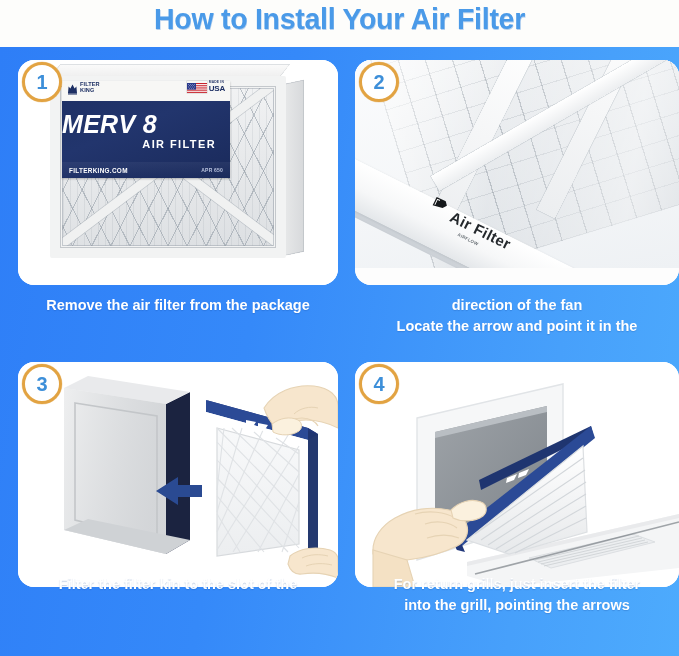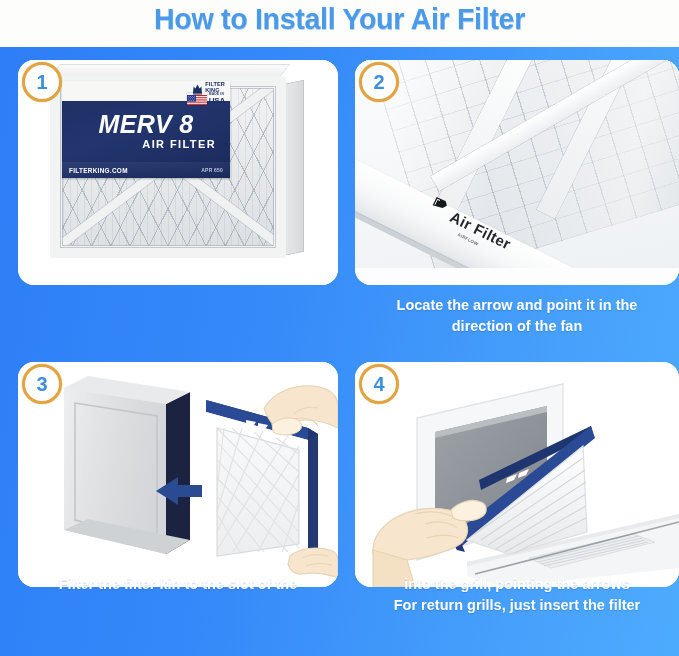--- a/index.html
+++ b/index.html
@@ -211,24 +211,23 @@
     background: linear-gradient(158deg, #1d2f63 0%, #22356d 45%, #1a2a5b 100%);
     box-shadow: 0 1px 2px rgba(0,0,0,0.25);
     z-index: 8;
   }
   .lbl-top {
     position: absolute;
     left: 0; top: 0;
     width: 168px; height: 20px;
     background: #f7f7f5;
     display: flex;
-    align-items: flex-end;
+    align-items: flex-start;
     padding: 0 5px;
     box-sizing: border-box;
-    flex-direction: column;
   }
   .lbl-brand {
     display: flex;
     align-items: center;
     gap: 2px;
   }
   .lbl-brand-glyph {
     width: 11px; height: 12px;
     position: relative;
   }
@@ -266,21 +265,20 @@
   .lbl-usatxt {
     font-size: 8px;
     font-weight: bold;
     color: #1d2f63;
     letter-spacing: -0.2px;
   }
   .lbl-merv {
     position: absolute;
     left: 0; top: 30px;
     width: 168px;
-    text-align: center;
     font-size: 25px;
     font-weight: bold;
     color: #ffffff;
     letter-spacing: 0.3px;
     font-style: italic;
     line-height: 26px;
   }
   .lbl-airfilter {
     position: absolute;
     left: 0; top: 57px;
@@ -511,20 +509,23 @@
                   <span class="lbl-apr">APR 650</span>
                 </div>
               </div>
             </div>
           </div>
         </div>
         <div class="badge">
           <div class="badge-num">1</div>
         </div>
       </div>
+      <div class="caption cap-1">
+        <span>Remove the air filter from the package</span>
+      </div>
 
       <div class="cell cell-2">
         <div class="card card-bleed-right">
           <div class="p2-stage">
             <div class="p2-photo">
               <div class="p2-media"></div>
               <div class="p2-media-sheen"></div>
 
               <div class="p2-strut" style="left:118px;top:-30px;width:22px;height:210px;transform:rotate(26.5deg);"></div>
               <div class="p2-strut" style="left:232px;top:-60px;width:20px;height:230px;transform:rotate(26.5deg);"></div>
@@ -542,22 +543,22 @@
               <div class="p2-airfilter">Air Filter</div>
               <div class="p2-airfilter-sub">AIRFLOW</div>
             </div>
           </div>
         </div>
         <div class="badge">
           <div class="badge-num">2</div>
         </div>
       </div>
       <div class="caption cap-2">
+        <div>direction of the fan</div>
         <div>Locate the arrow and point it in the</div>
-        <div>direction of the fan</div>
       </div>
 
       <div class="cell cell-3">
         <div class="card">
           <div class="p3-stage">
             <svg width="320" height="225" viewBox="0 0 320 225">
 
               <g>
 
                 <polygon points="148,42 172,30 172,178 148,192" fill="#1b2340"></polygon>
@@ -722,19 +723,19 @@
                 <path d="M96,148 C104,140 116,136 126,140 C132,142 133,150 128,154 C120,160 106,160 98,156 Z" fill="#fbf1de" stroke="#e6d3b4" stroke-width="1.1"></path>
               </g>
             </svg>
           </div>
         </div>
         <div class="badge">
           <div class="badge-num">4</div>
         </div>
       </div>
       <div class="caption cap-4">
+        <div>For return grills, just insert the filter</div>
         <div>into the grill, pointing the arrows</div>
-        <div>For return grills, just insert the filter</div>
       </div>
 
     </div>
   </div>
 </div>
 
 </body></html>

